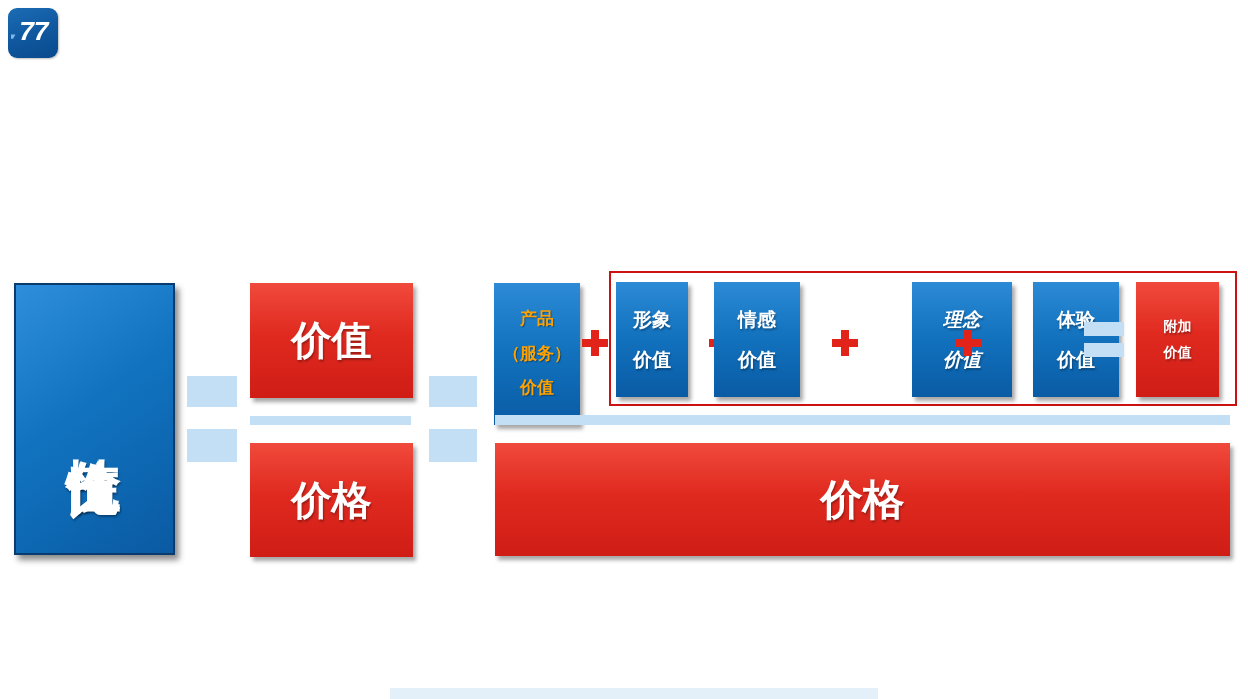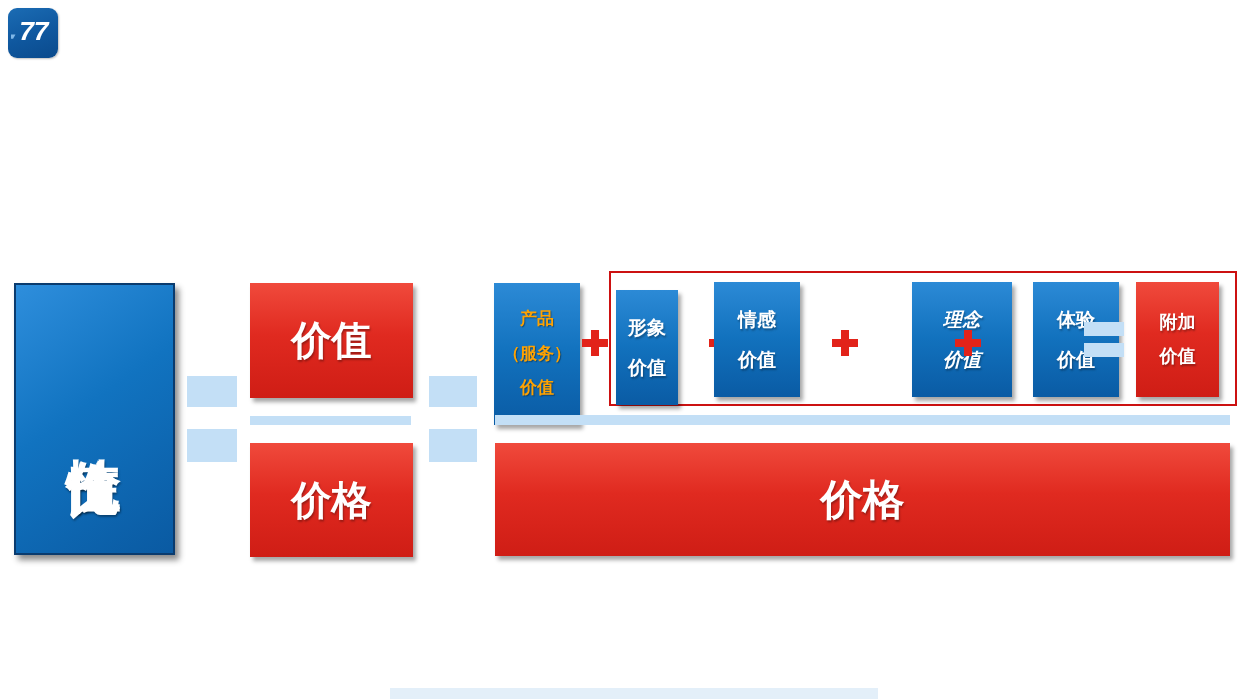--- a/index.html
+++ b/index.html
@@ -50,27 +50,27 @@
   .value-box { left:250px; top:283px; width:163px; height:115px; }
   .price-sm  { left:250px; top:443px; width:163px; height:114px; }
   .value-box .box-label, .price-sm .box-label { font-size:40px; }
 
   .product-box { left:494px; top:283px; width:86px; height:142px; }
   .product-box .box-label { color:#ffa200; font-size:17px; line-height:2.05;
                             text-shadow:1px 1px 1px rgba(0,0,0,0.35); }
 
   .addend { width:86px; height:115px; top:282px; }
   .addend .box-label { font-size:19px; line-height:2.1; }
-  .addend-0 { left:616px; width:62px;margin-top:8px; }
+  .addend-0 { left:616px; width:72px; }
   .addend-1 { left:714px; }
   .addend-2 { left:912px; width:100px;font-style:italic; }
   .addend-3 { left:1033px;text-align:center; }
 
   .result-box { left:1136px; top:282px; width:83px; height:115px; }
-  .result-box .box-label { font-size:18px; line-height:1.85; }
+  .result-box .box-label { font-size:14px; line-height:1.85; }
 
   .price-big { left:495px; top:443px; width:735px; height:113px; }
   .price-big .box-label { font-size:42px; }
 
   
   .lb { position:absolute; background:#c3dff6; }
   .eq1-a { left:187px; top:376px; width:50px; height:31px; }
   .eq1-b { left:187px; top:429px; width:50px; height:33px; }
   .eq2-a { left:429px; top:376px; width:48px; height:31px; }
   .eq2-b { left:429px; top:429px; width:48px; height:33px; }

